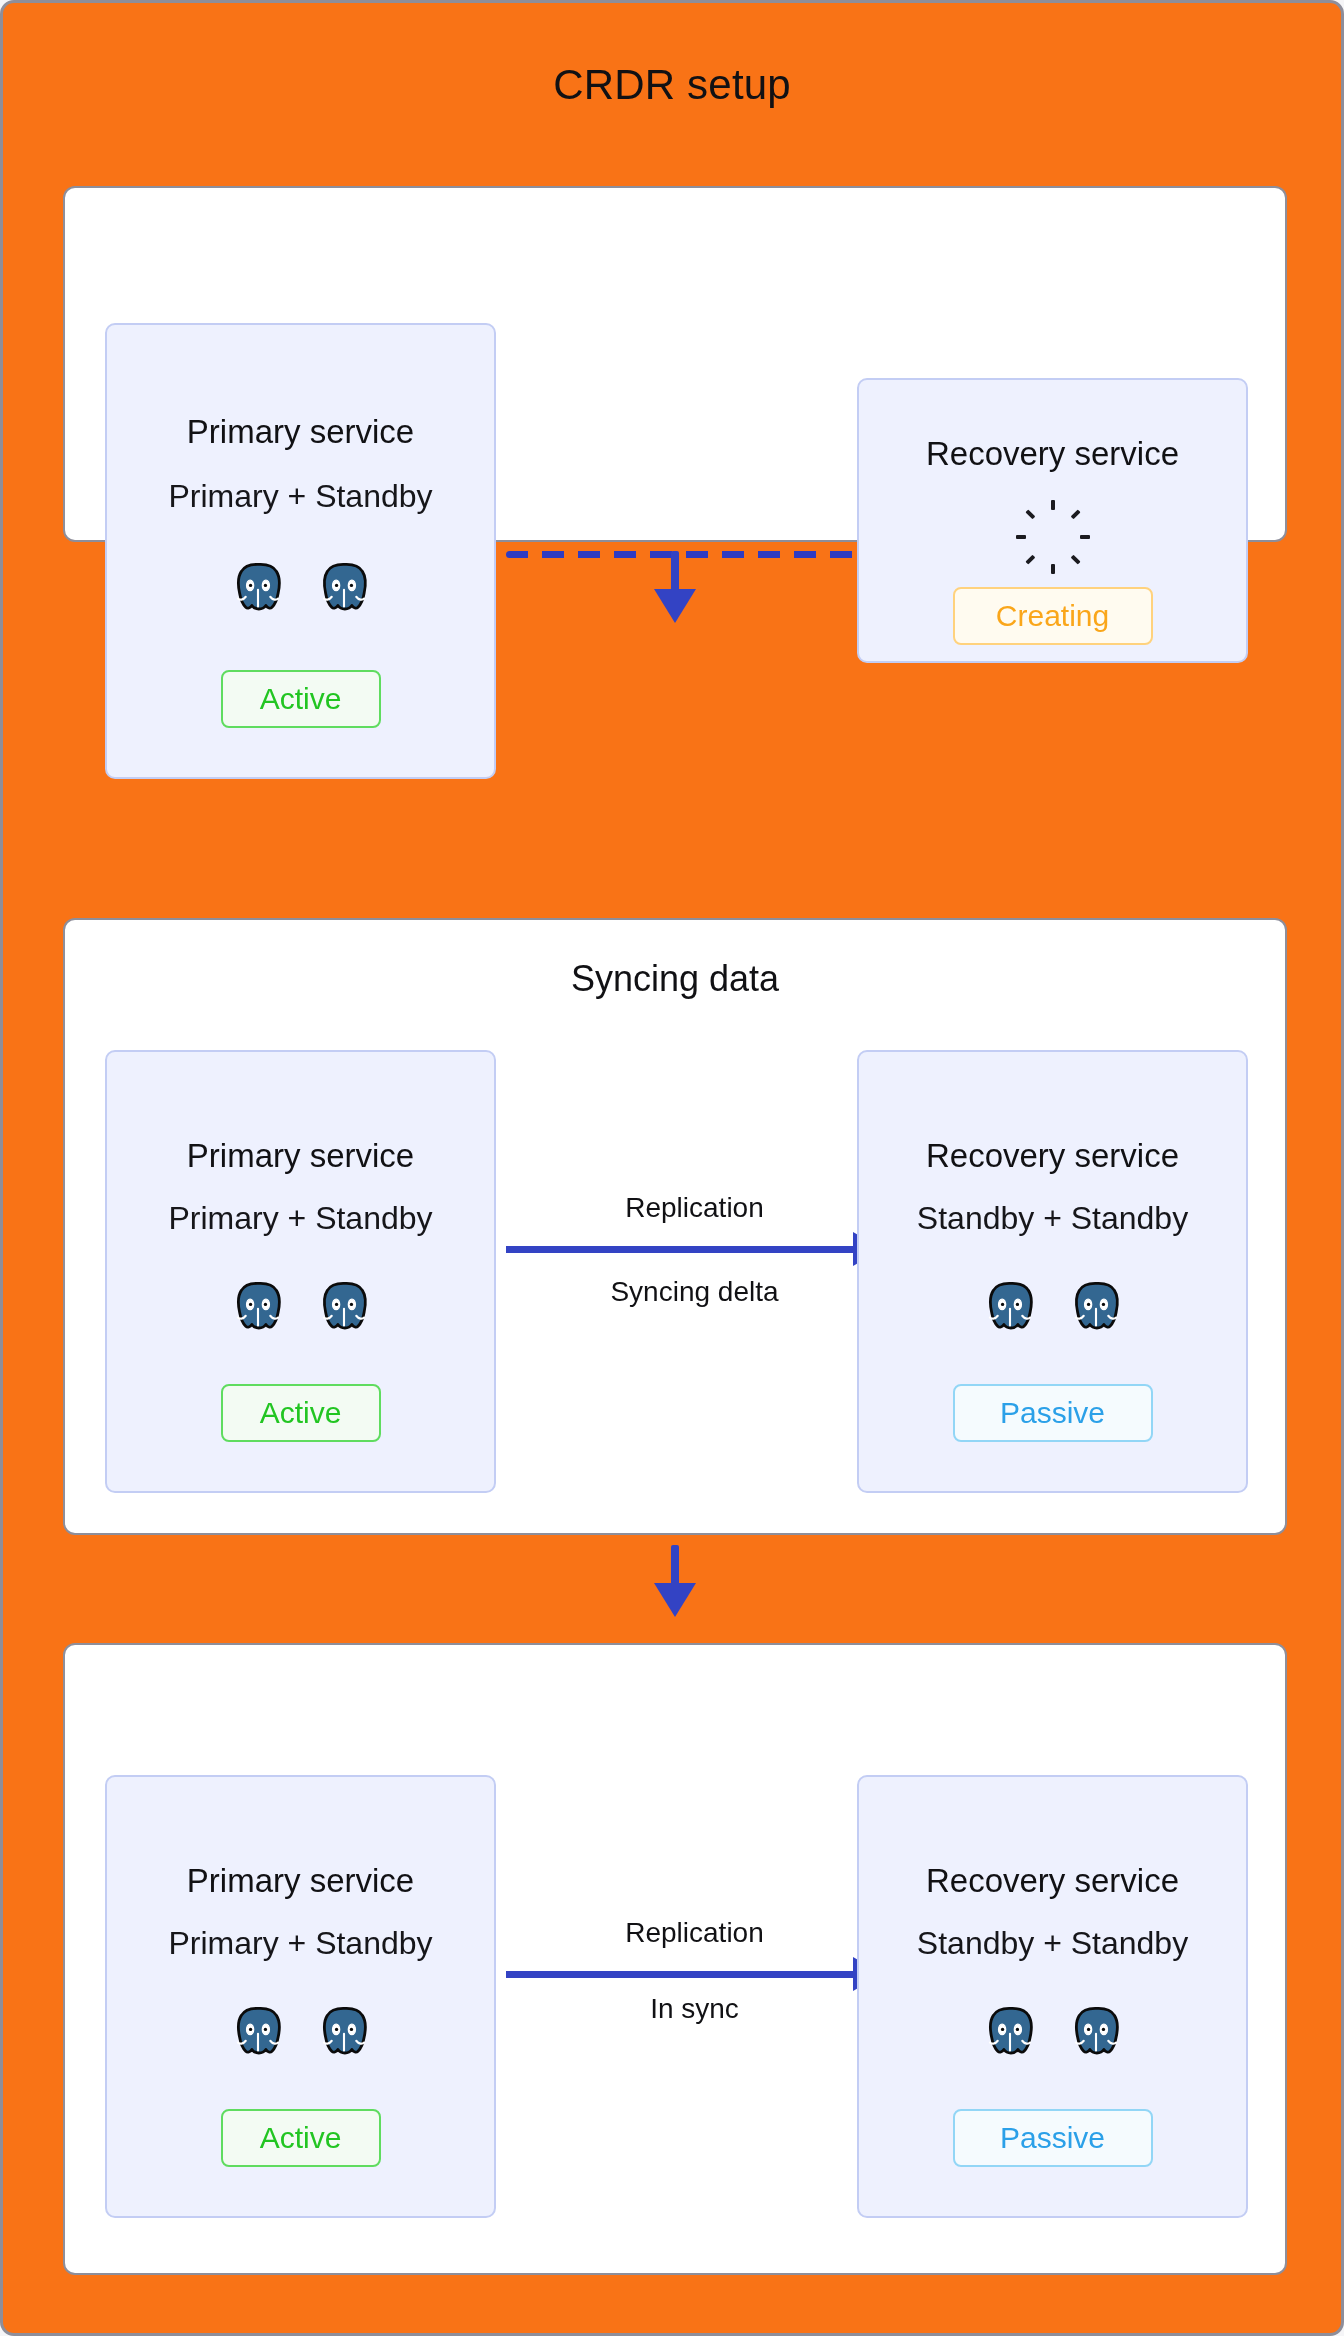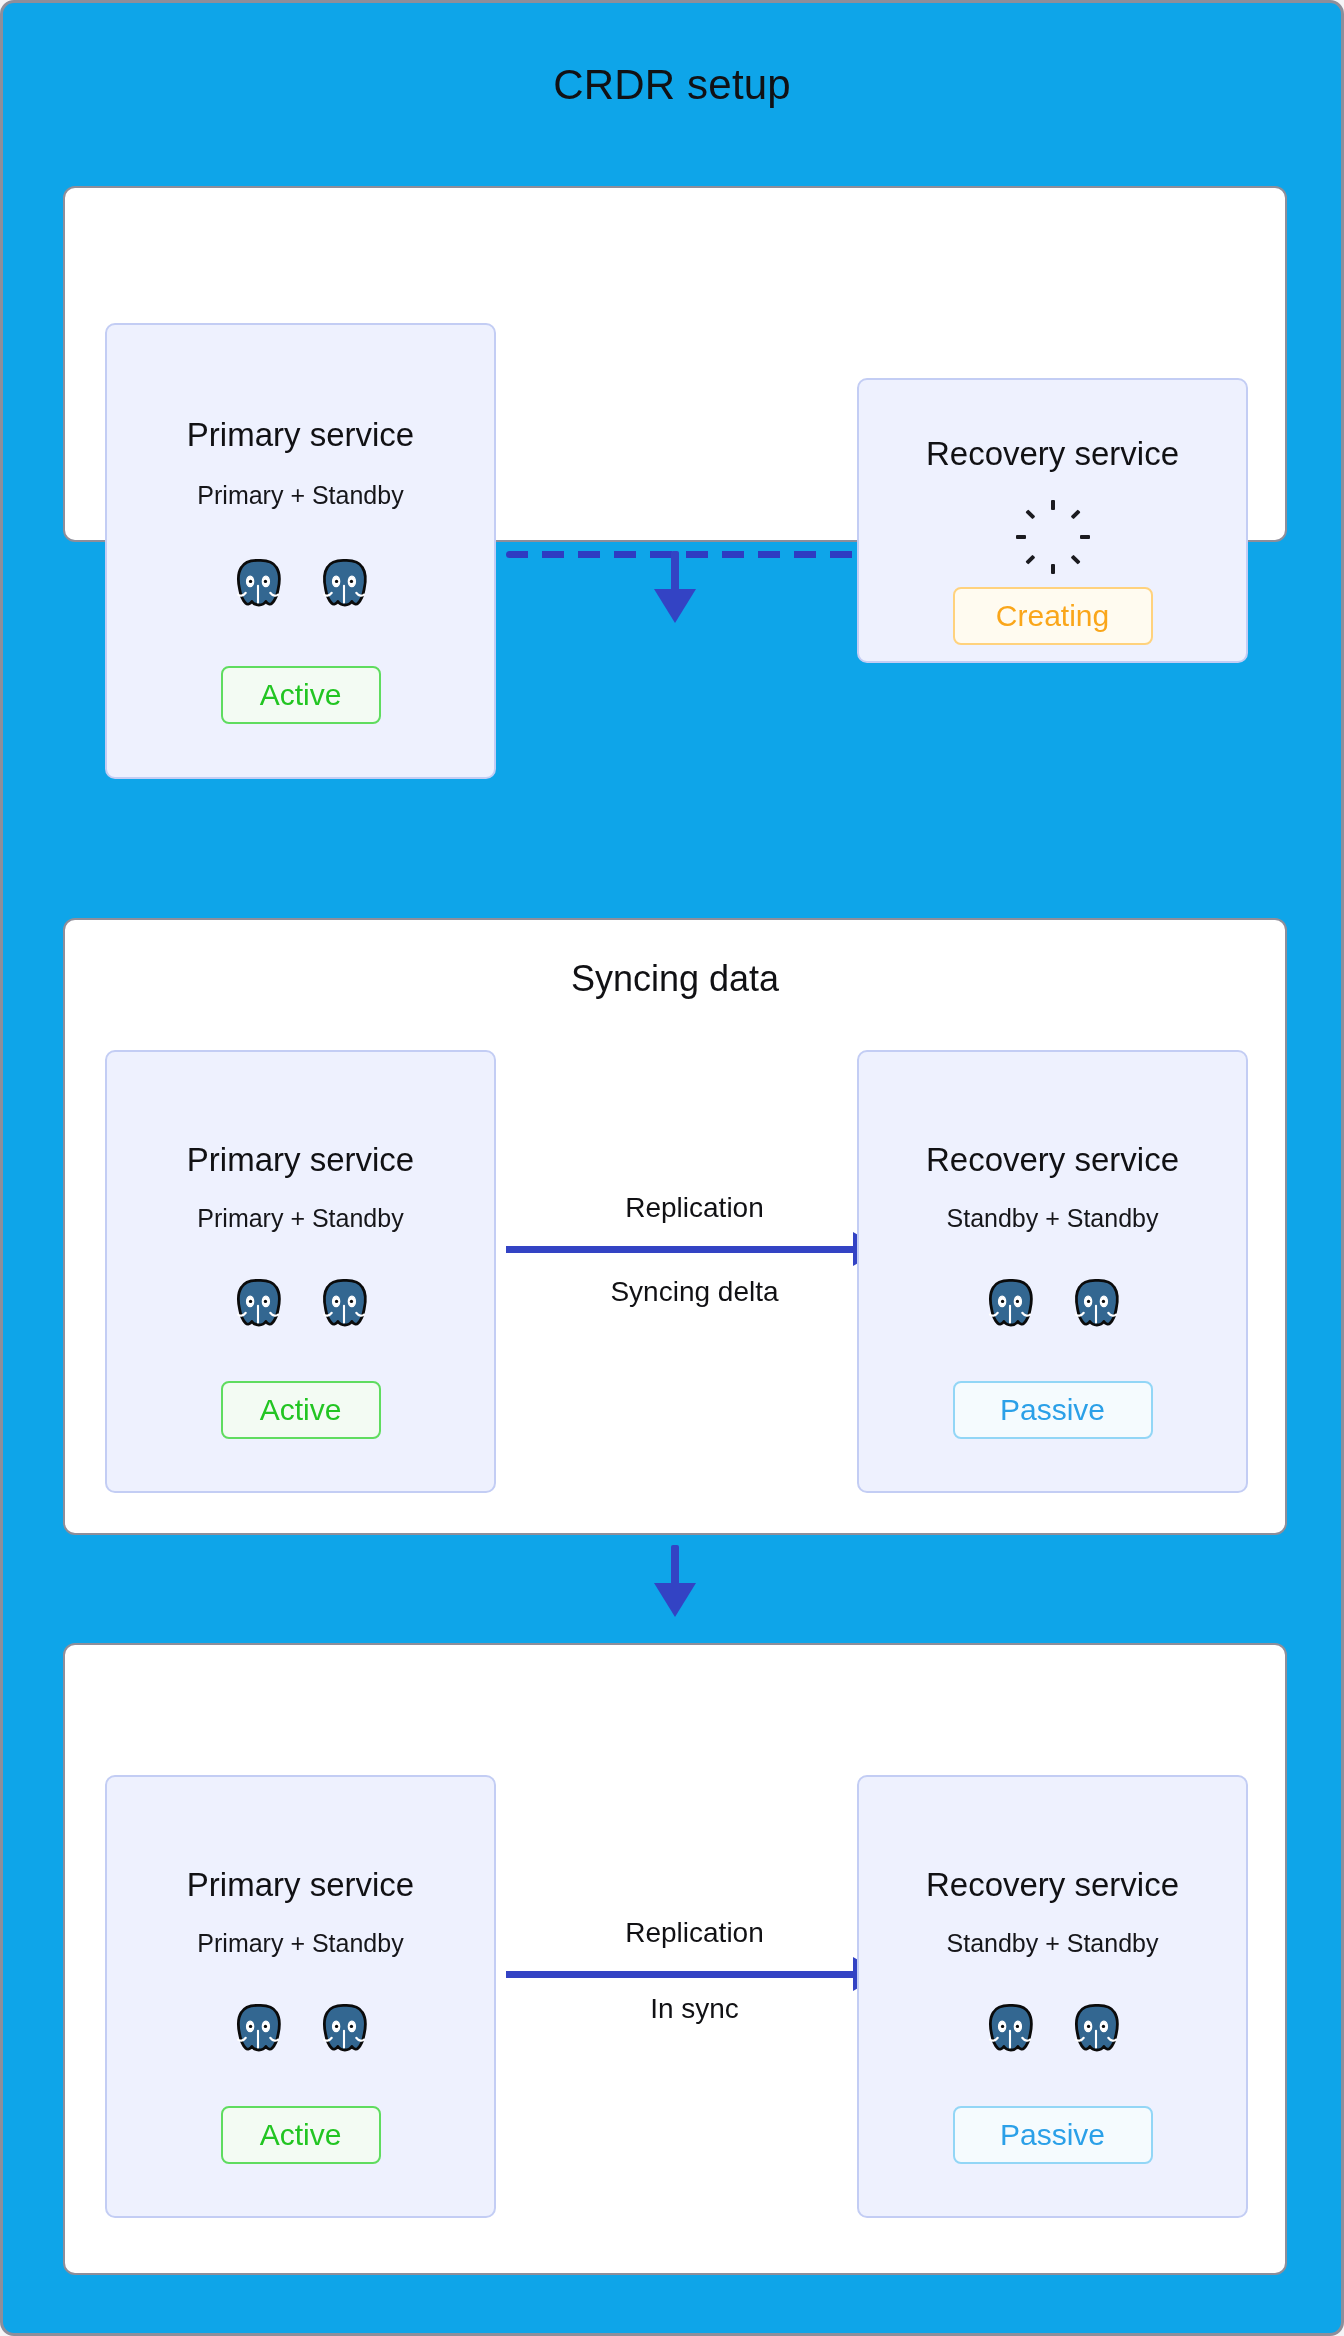--- a/index.html
+++ b/index.html
@@ -8,21 +8,21 @@
     width: 1344px;
     height: 2336px;
     background: #f5f5f7;
     font-family: "Liberation Sans", sans-serif;
   }
 
   #page {
     position: relative;
     width: 1344px;
     height: 2336px;
-    background: #0ea5e9;
+    background: #f97316;
     border: 3px solid #8e8e9a;
     border-radius: 14px;
     overflow: hidden;
   }
 
   
   .diagram-title {
     position: absolute;
     top: 58px;
     left: 0;
@@ -66,21 +66,21 @@
     flex-direction: column;
     align-items: center;
     justify-content: center;
   }
   .card-title {
     font-size: 33px;
     color: #111114;
     line-height: 1;
   }
   .card-sub {
-    font-size: 25px;
+    font-size: 32px;
     color: #16161a;
     line-height: 1;
   }
 
   .db-row {
     display: flex;
     gap: 30px;
     align-items: center;
     justify-content: center;
   }

